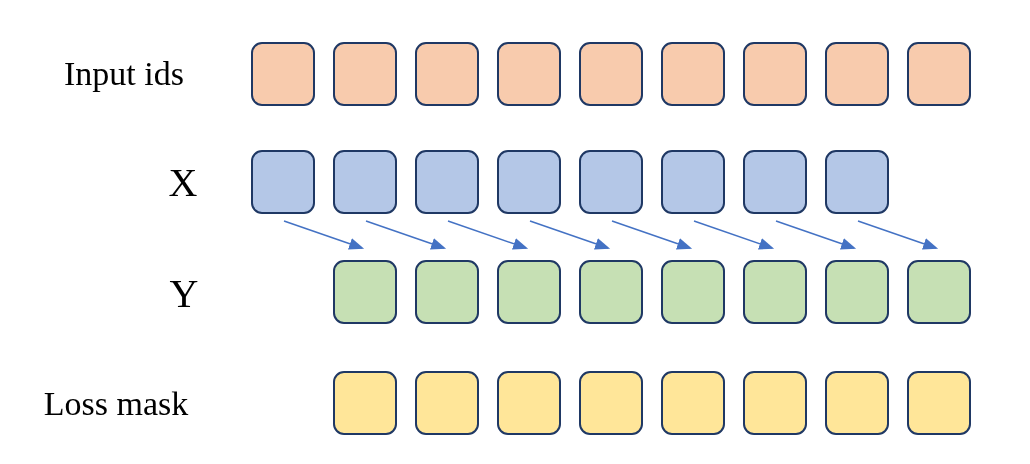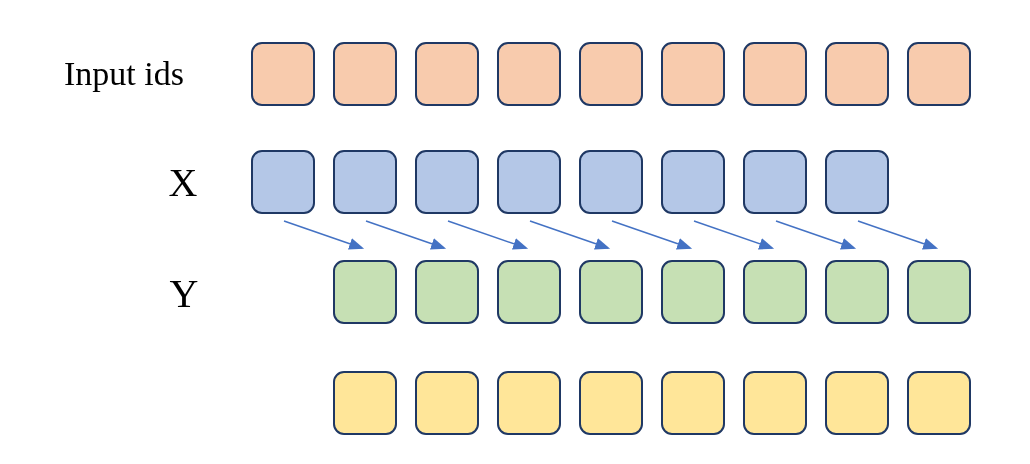--- a/index.html
+++ b/index.html
@@ -116,14 +116,15 @@
       <div class="cell" style="background: rgb(255, 230, 153); border-color: rgb(31, 56, 100);"></div>
       <div class="cell" style="background: rgb(255, 230, 153); border-color: rgb(31, 56, 100);"></div>
       <div class="cell" style="background: rgb(255, 230, 153); border-color: rgb(31, 56, 100);"></div>
       <div class="cell" style="background: rgb(255, 230, 153); border-color: rgb(31, 56, 100);"></div>
       <div class="cell" style="background: rgb(255, 230, 153); border-color: rgb(31, 56, 100);"></div>
     </div>
 
   <div class="row-label" id="label-input-ids">Input ids</div>
   <div class="row-label big" id="label-x">X</div>
   <div class="row-label big" id="label-y">Y</div>
+  <div class="row-label" id="label-loss-mask">Loss mask</div>
 
 </div>
 
 </body></html>

